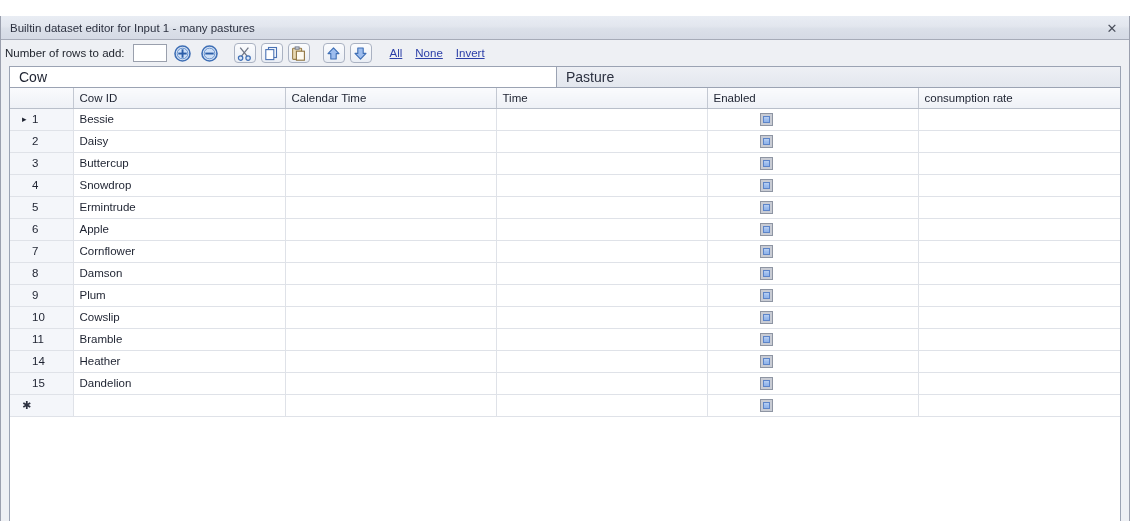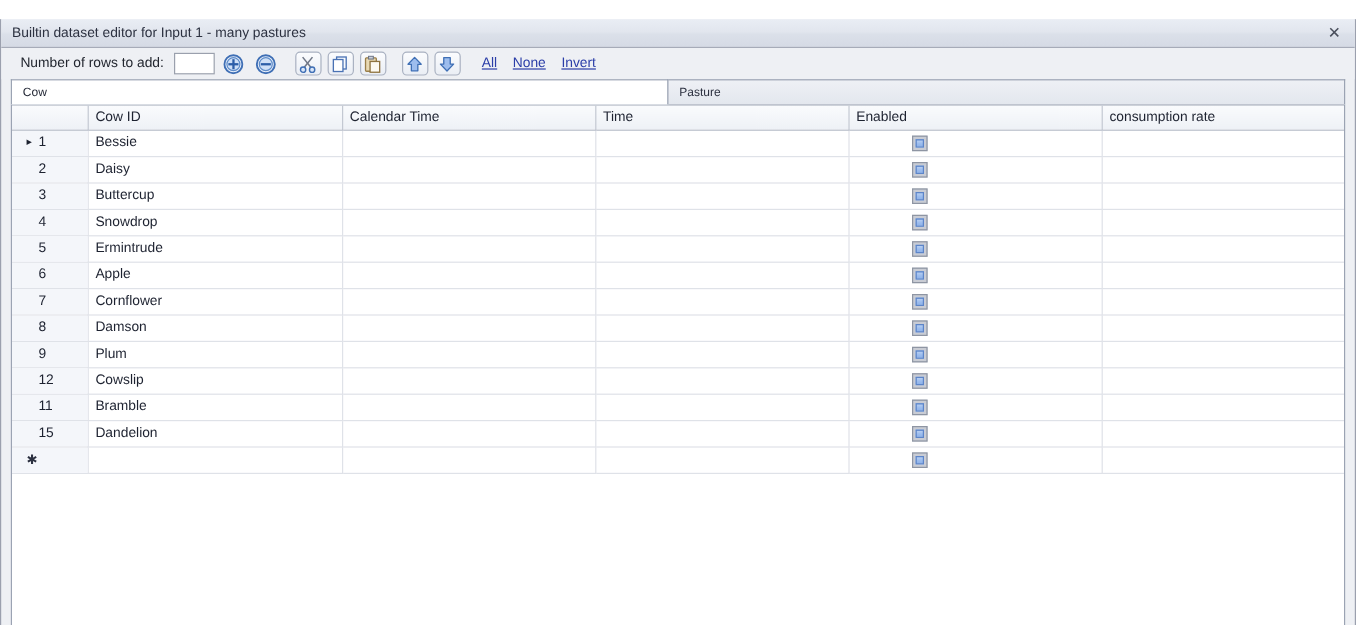--- a/index.html
+++ b/index.html
@@ -46,21 +46,21 @@
     cursor: pointer;
     font-family: "DejaVu Sans", sans-serif;
   }
 
   
   .toolbar {
     height: 26px;
     background: #eef0f4;
     display: flex;
     align-items: center;
-    padding-left: 16px;
+    padding-left: 4px;
     gap: 0px;
   }
   .toolbar-label {
     font-size: 11.5px;
     color: #22262f;
     margin-right: 8px;
     white-space: nowrap;
   }
   .rows-input {
     width: 34px; height: 18px;
@@ -100,21 +100,21 @@
     position: relative;
     height: 21px;
     margin: 0 8px;
     display: flex;
     align-items: flex-end;
   }
   .tab {
     height: 21px;
     display: flex; align-items: center;
     padding-left: 9px;
-    font-size: 10px;
+    font-size: 14px;
     color: #2c3140;
     border: 1px solid #9ba3b3;
     border-bottom: none;
     cursor: pointer;
     white-space: nowrap;
   }
   .tab.active {
     width: 548px;
     background: #ffffff;
     color: #1d2230;
@@ -487,21 +487,21 @@
                   <i></i>
                 </span>
               </div>
             </td>
             <td></td>
           </tr>
           <tr>
             <td class="rownum">
               <div class="rownum-inner">
                 <span class="rowmarker"></span>
-                <span>12</span>
+                <span>10</span>
               </div>
             </td>
             <td>Cowslip</td>
             <td></td>
             <td></td>
             <td class="enabled-cell">
               <div class="chk-wrap">
                 <span class="chk">
                   <i></i>
                 </span>
@@ -510,20 +510,39 @@
             <td></td>
           </tr>
           <tr>
             <td class="rownum">
               <div class="rownum-inner">
                 <span class="rowmarker"></span>
                 <span>11</span>
               </div>
             </td>
             <td>Bramble</td>
+            <td></td>
+            <td></td>
+            <td class="enabled-cell">
+              <div class="chk-wrap">
+                <span class="chk">
+                  <i></i>
+                </span>
+              </div>
+            </td>
+            <td></td>
+          </tr>
+          <tr>
+            <td class="rownum">
+              <div class="rownum-inner">
+                <span class="rowmarker"></span>
+                <span>14</span>
+              </div>
+            </td>
+            <td>Heather</td>
             <td></td>
             <td></td>
             <td class="enabled-cell">
               <div class="chk-wrap">
                 <span class="chk">
                   <i></i>
                 </span>
               </div>
             </td>
             <td></td>

